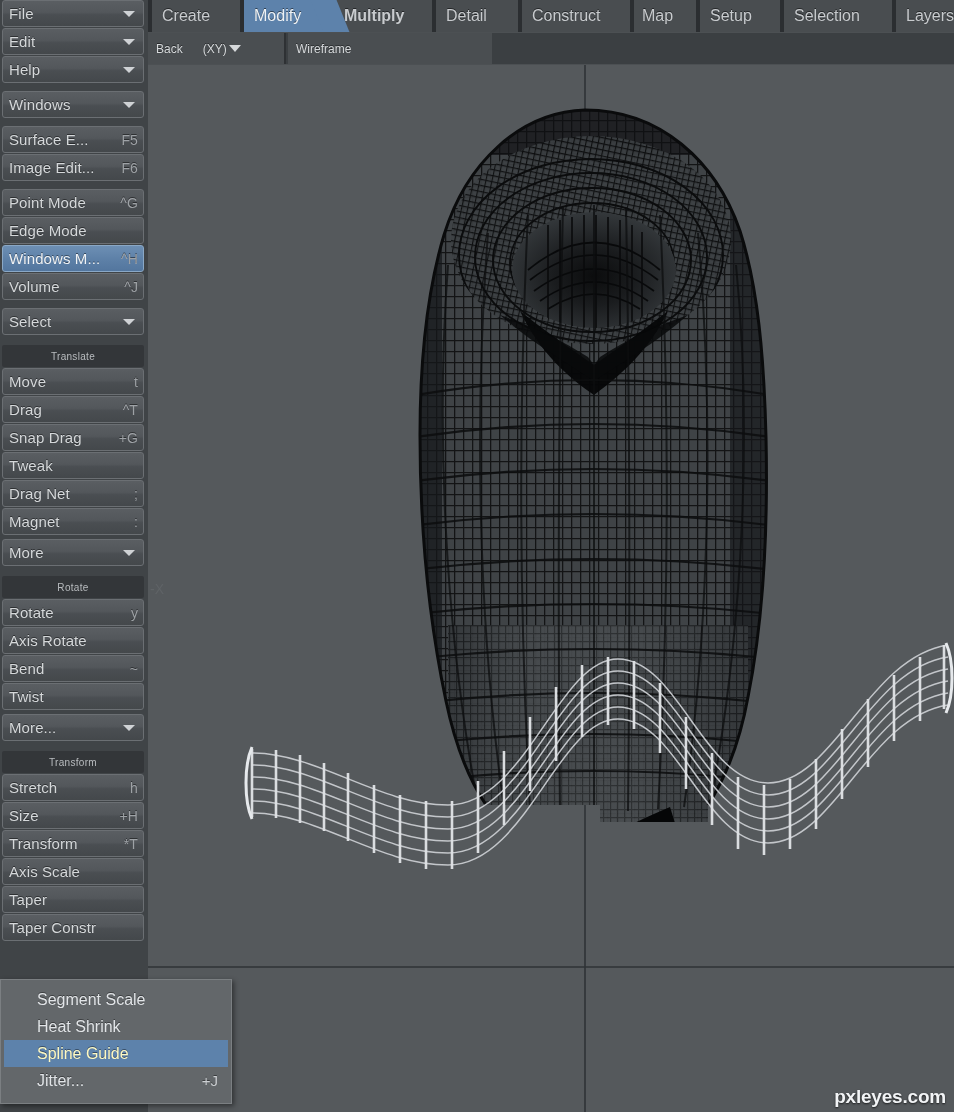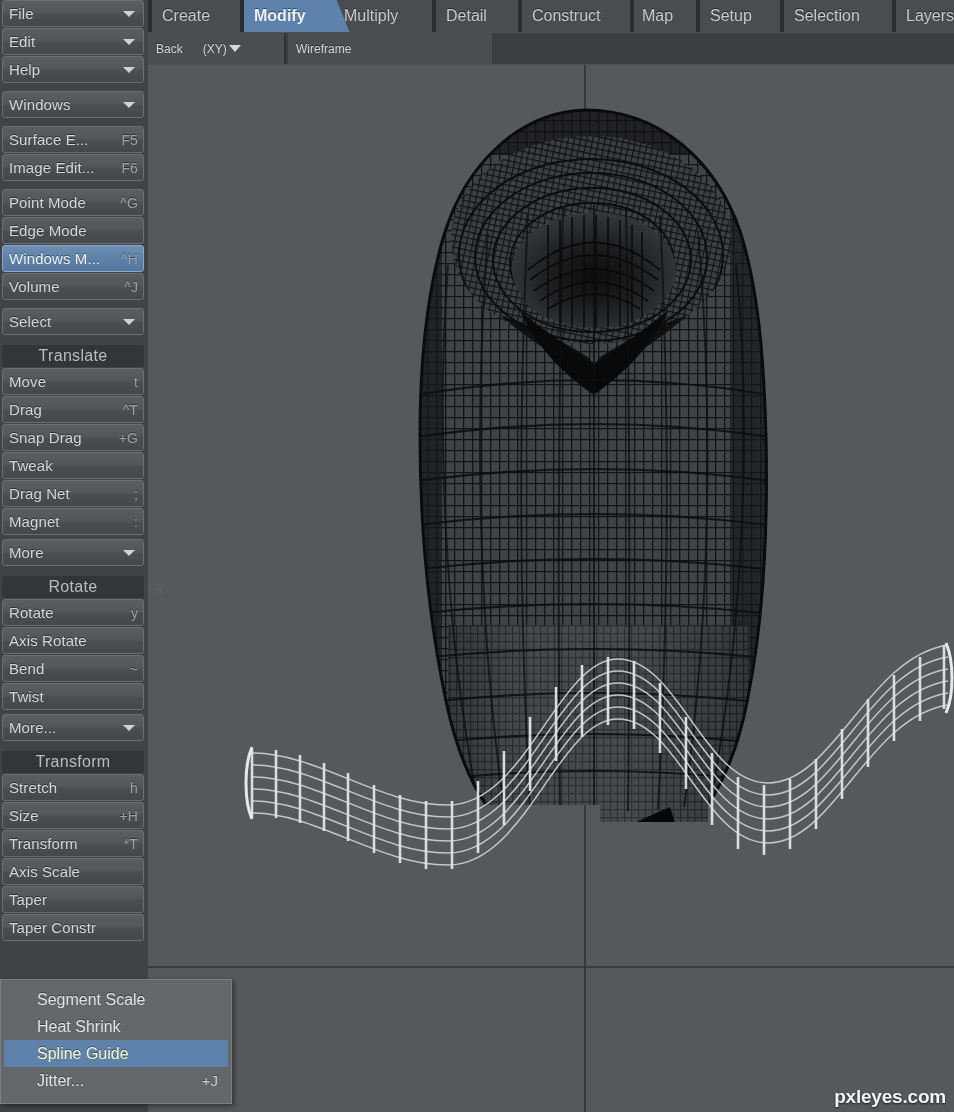--- a/index.html
+++ b/index.html
@@ -43,21 +43,21 @@
   }
   .sb-btn .caret{
     width:0;height:0;border-left:6px solid transparent;border-right:6px solid transparent;
     border-top:6px solid #cfd2d5; margin-left:auto; margin-right:3px;
   }
   .sb-gap{ height:8px; }
   .sb-hdr{
     height:22px; margin:0 4px 1px 2px;
     background:#333639;
     border-radius:2px;
-    color:#b9bcbf; font-size:16px;
+    color:#b9bcbf; font-size:10px;
     display:flex;align-items:center;justify-content:center;
     letter-spacing:.3px;
   }
 
   
   #tabbar{
     position:absolute; left:148px; top:0; width:806px; height:32px;
     background:#2b2e31;
     overflow:hidden;
   }
@@ -69,21 +69,21 @@
     padding:0 10px;
     text-shadow:0 -1px 0 rgba(0,0,0,.5);
     white-space:nowrap;
   }
   .tab .skew{
     position:absolute; right:-13px; top:0; width:26px; height:32px;
     background:inherit;
     transform:skewX(22deg);
     z-index:-1;
   }
-  .tab.active{ background:#5d82ab; color:#eef2f6; z-index:5;font-weight:bold;}
+  .tab.active{ background:#5d82ab; color:#eef2f6; z-index:5;}
 
   
   #vpbar{
     position:absolute; left:148px; top:33px; width:806px; height:31px;
     background:#3b3f42;
   }
   .vp-seg{
     position:absolute; top:0; height:31px;
     background:#4a4e51;
     border-right:2px solid #2e3134;
@@ -265,21 +265,21 @@
 
   <div id="tabbar">
       <div class="tab" style="left: 4px; width: 88px;">
         <span>Create</span>
         <span class="skew"></span>
       </div>
       <div class="tab active" style="left: 96px; width: 86px;">
         <span>Modify</span>
         <span class="skew"></span>
       </div>
-      <div class="tab" style="left: 186px; width: 98px;">
+      <div class="tab" style="left: 186px; width: 98px; font-weight: bold;">
         <span>Multiply</span>
         <span class="skew"></span>
       </div>
       <div class="tab" style="left: 288px; width: 82px;">
         <span>Detail</span>
         <span class="skew"></span>
       </div>
       <div class="tab" style="left: 374px; width: 108px;">
         <span>Construct</span>
         <span class="skew"></span>

